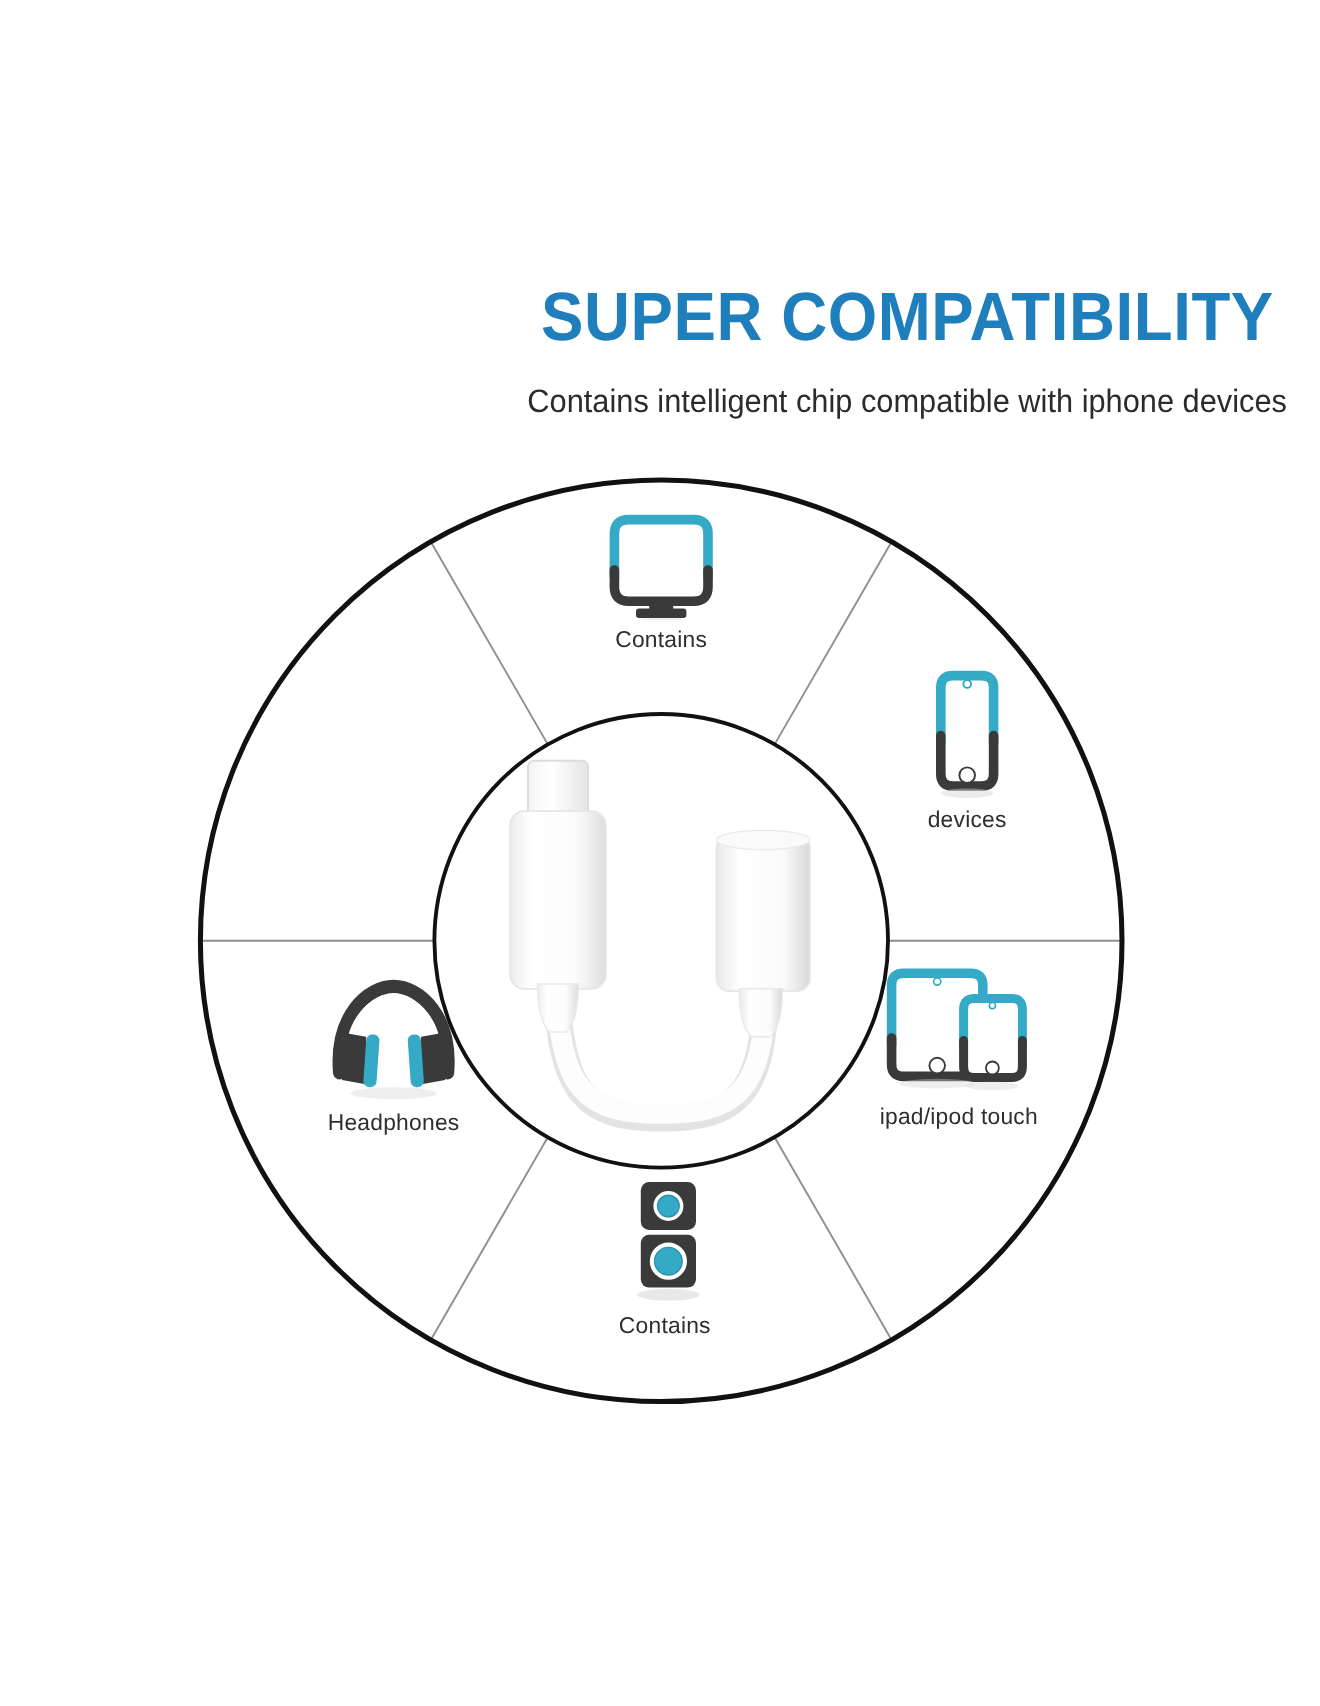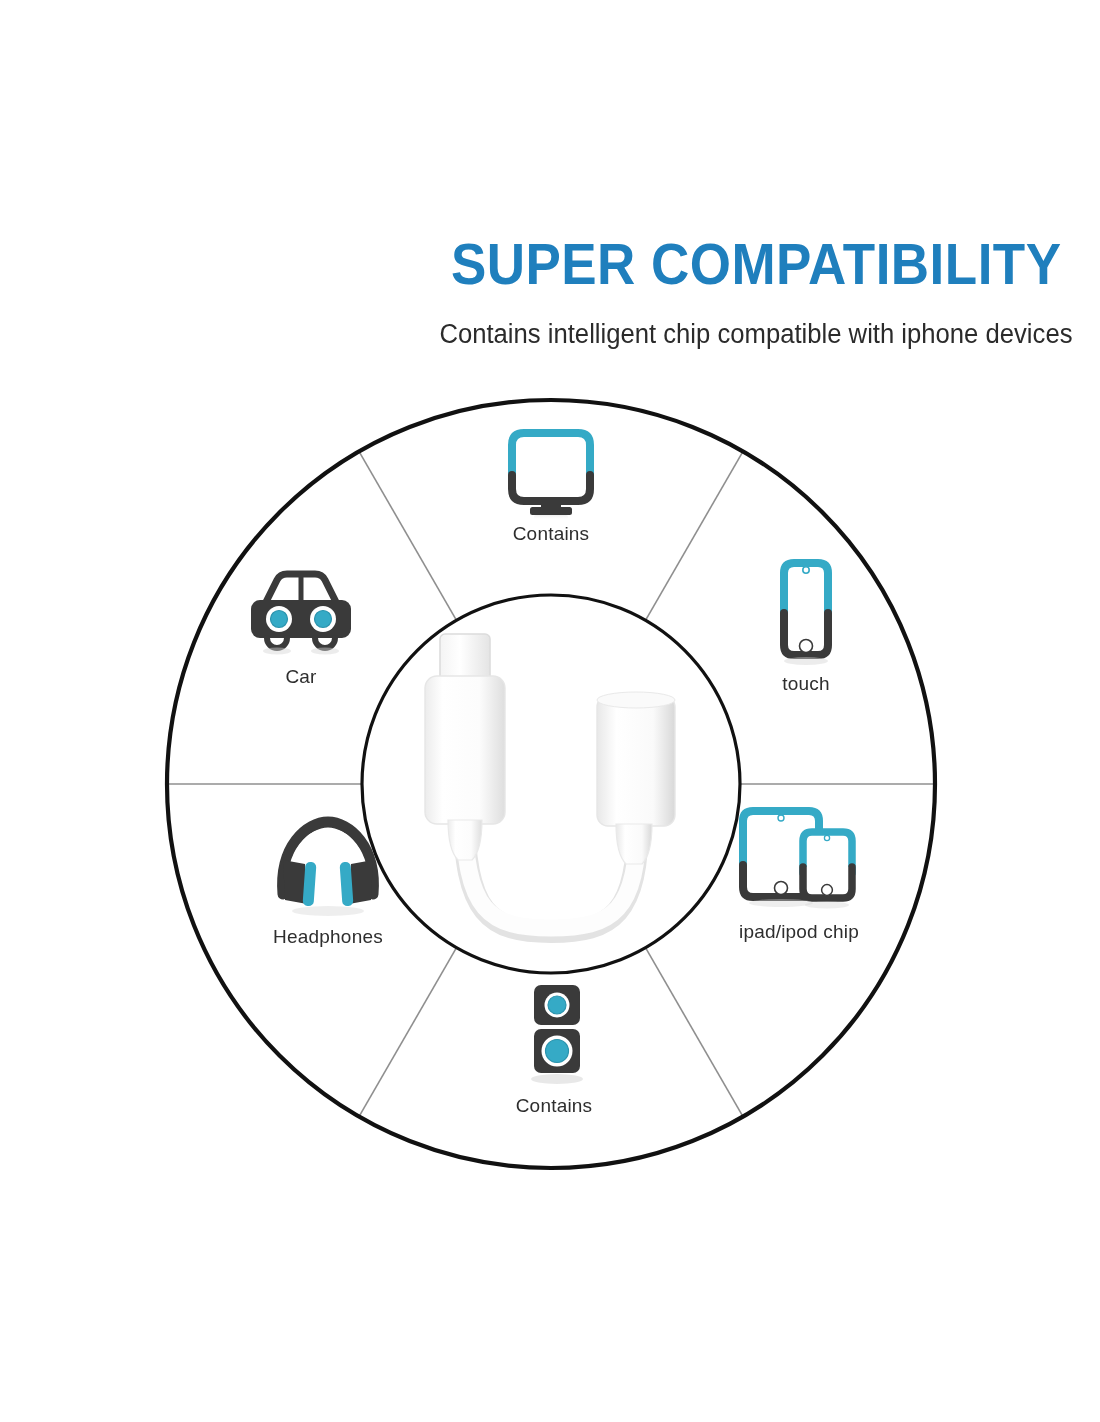--- a/index.html
+++ b/index.html
@@ -219,42 +219,42 @@
 
           <path d="M 24 56 L 24 88 Q 24 98 34 98 L 58 98 Q 68 98 68 88 L 68 56" fill="none" stroke="#3a3a3a" stroke-width="8" stroke-linecap="round"></path>
 
           <circle cx="46" cy="13" r="3.2" fill="#ffffff" stroke="#35aac6" stroke-width="1.6"></circle>
 
           <circle cx="46" cy="89" r="6.5" fill="#ffffff" stroke="#3a3a3a" stroke-width="1.6"></circle>
 
           <ellipse cx="46" cy="104" rx="22" ry="4" fill="#d5d5d5" opacity="0.45"></ellipse>
         </svg>
       </div>
-      <div class="seg-label">touch</div>
+      <div class="seg-label">devices</div>
     </div>
 
     <div class="seg seg-ipad">
       <div class="icon-box">
         <svg width="148" height="112" viewBox="0 0 148 112" xmlns="http://www.w3.org/2000/svg">
 
           <path d="M 18 66 L 18 16 Q 18 6 28 6 L 84 6 Q 94 6 94 16 L 94 66" fill="none" stroke="#35aac6" stroke-width="8" stroke-linecap="round"></path>
           <path d="M 18 60 L 18 82 Q 18 92 28 92 L 84 92 Q 94 92 94 82 L 94 60" fill="none" stroke="#3a3a3a" stroke-width="8" stroke-linecap="round"></path>
           <circle cx="56" cy="13" r="3" fill="#ffffff" stroke="#35aac6" stroke-width="1.4"></circle>
           <circle cx="56" cy="83" r="6.5" fill="#ffffff" stroke="#3a3a3a" stroke-width="1.6"></circle>
 
           <path d="M 78 68 L 78 36 Q 78 27 87 27 L 118 27 Q 127 27 127 36 L 127 68" fill="#ffffff" stroke="#35aac6" stroke-width="7.5" stroke-linecap="round"></path>
           <path d="M 78 62 L 78 84 Q 78 93 87 93 L 118 93 Q 127 93 127 84 L 127 62" fill="#ffffff" stroke="#3a3a3a" stroke-width="7.5" stroke-linecap="round"></path>
           <circle cx="102" cy="33" r="2.6" fill="#ffffff" stroke="#35aac6" stroke-width="1.3"></circle>
           <circle cx="102" cy="85" r="5.4" fill="#ffffff" stroke="#3a3a3a" stroke-width="1.5"></circle>
 
           <ellipse cx="56" cy="98" rx="32" ry="4" fill="#d5d5d5" opacity="0.4"></ellipse>
           <ellipse cx="102" cy="100" rx="22" ry="3.5" fill="#d5d5d5" opacity="0.4"></ellipse>
         </svg>
       </div>
-      <div class="seg-label">ipad/ipod chip</div>
+      <div class="seg-label">ipad/ipod touch</div>
     </div>
 
     <div class="seg seg-speakers">
       <div class="icon-box">
         <svg width="88" height="112" viewBox="0 0 88 112" xmlns="http://www.w3.org/2000/svg">
 
           <rect x="24" y="6" width="46" height="40" rx="7" fill="#3a3a3a"></rect>
           <circle cx="47" cy="26" r="12.5" fill="#ffffff"></circle>
           <circle cx="47" cy="26" r="9" fill="#35aac6" stroke="#2b93ad" stroke-width="1.2"></circle>
 
@@ -280,38 +280,15 @@
 
           <path d="M 110 48 L 88 52 L 86 92 L 108 88 Z" fill="#3a3a3a"></path>
           <rect x="78" y="50" width="11" height="44" rx="5" fill="#35aac6" transform="rotate(-4 84 72)"></rect>
 
           <ellipse cx="65" cy="99" rx="36" ry="5" fill="#d5d5d5" opacity="0.4"></ellipse>
         </svg>
       </div>
       <div class="seg-label">Headphones</div>
     </div>
 
-    <div class="seg seg-car">
-      <div class="icon-box">
-        <svg width="140" height="96" viewBox="0 0 140 96" xmlns="http://www.w3.org/2000/svg">
-
-          <path d="M 34 38 L 46 14 Q 49 8 56 8 L 84 8 Q 91 8 94 14 L 106 38" fill="none" stroke="#3a3a3a" stroke-width="7" stroke-linecap="round" stroke-linejoin="round"></path>
-          <line x1="70" y1="9" x2="70" y2="36" stroke="#3a3a3a" stroke-width="5"></line>
-
-          <rect x="20" y="34" width="100" height="38" rx="9" fill="#3a3a3a"></rect>
-
-          <circle cx="48" cy="53" r="13" fill="#ffffff"></circle>
-          <circle cx="48" cy="53" r="8.5" fill="#35aac6" stroke="#2b93ad" stroke-width="1.2"></circle>
-          <circle cx="92" cy="53" r="13" fill="#ffffff"></circle>
-          <circle cx="92" cy="53" r="8.5" fill="#35aac6" stroke="#2b93ad" stroke-width="1.2"></circle>
-
-          <path d="M 36 72 A 10 10 0 0 0 56 72" fill="none" stroke="#3a3a3a" stroke-width="6" stroke-linecap="round"></path>
-          <path d="M 84 72 A 10 10 0 0 0 104 72" fill="none" stroke="#3a3a3a" stroke-width="6" stroke-linecap="round"></path>
-
-          <ellipse cx="46" cy="85" rx="14" ry="3.5" fill="#d5d5d5" opacity="0.45"></ellipse>
-          <ellipse cx="94" cy="85" rx="14" ry="3.5" fill="#d5d5d5" opacity="0.45"></ellipse>
-        </svg>
-      </div>
-      <div class="seg-label">Car</div>
-    </div>
 
   </div>
 </div>
 
 </body></html>

